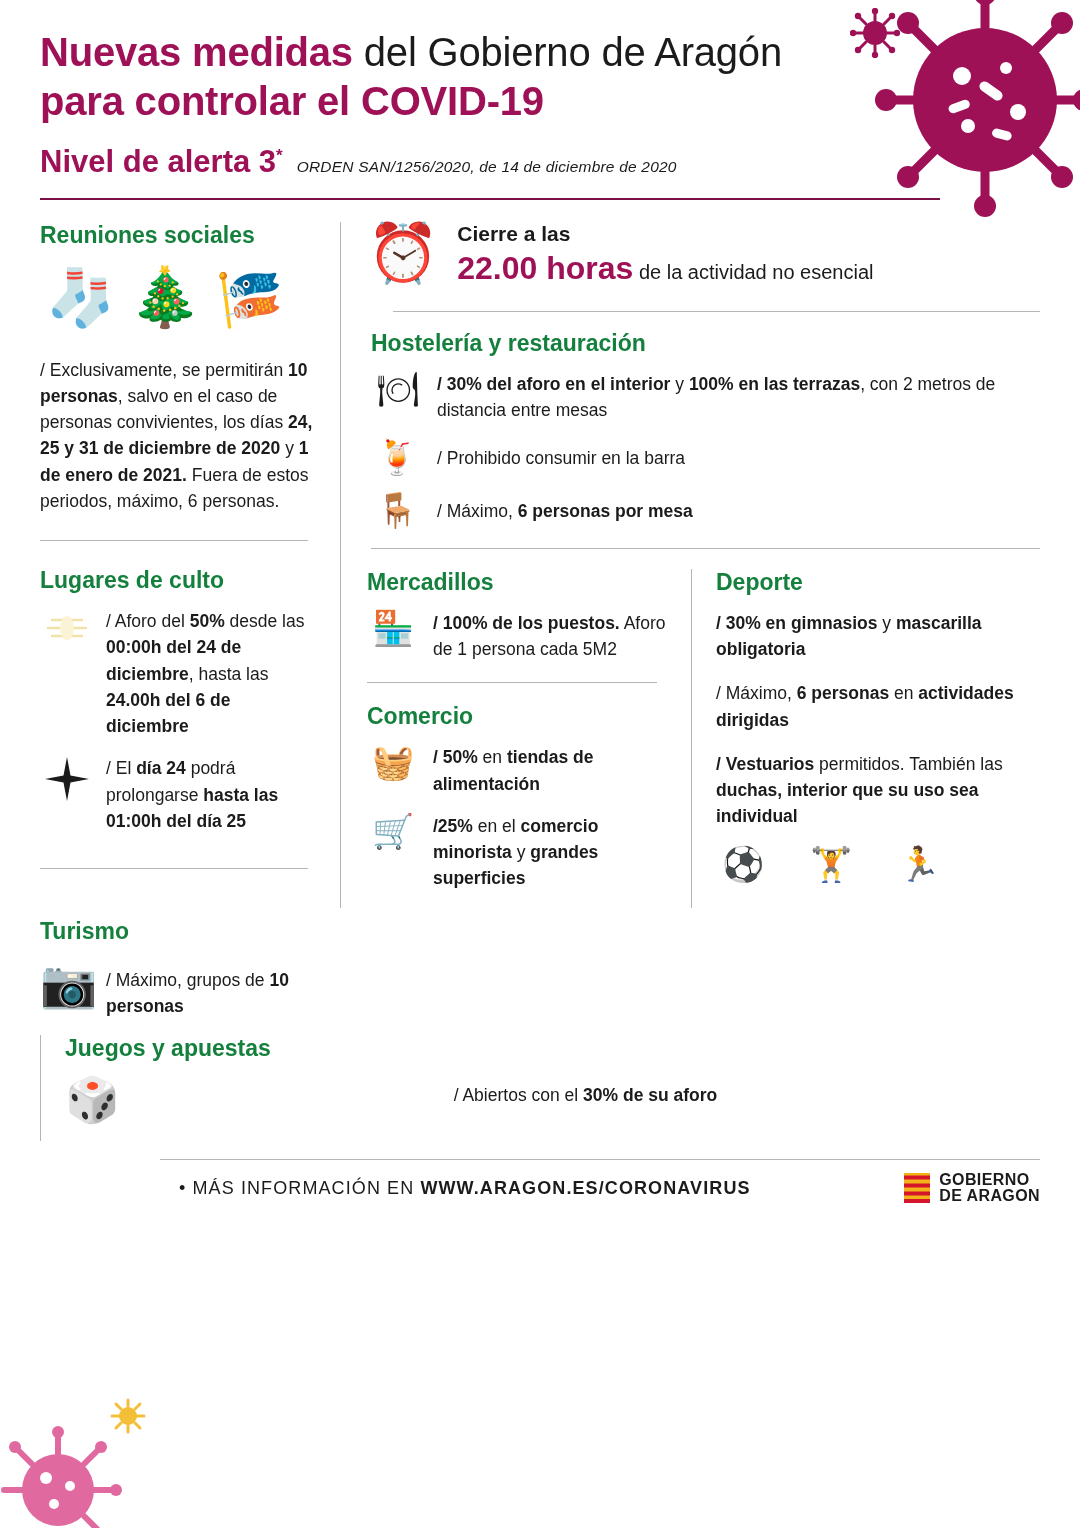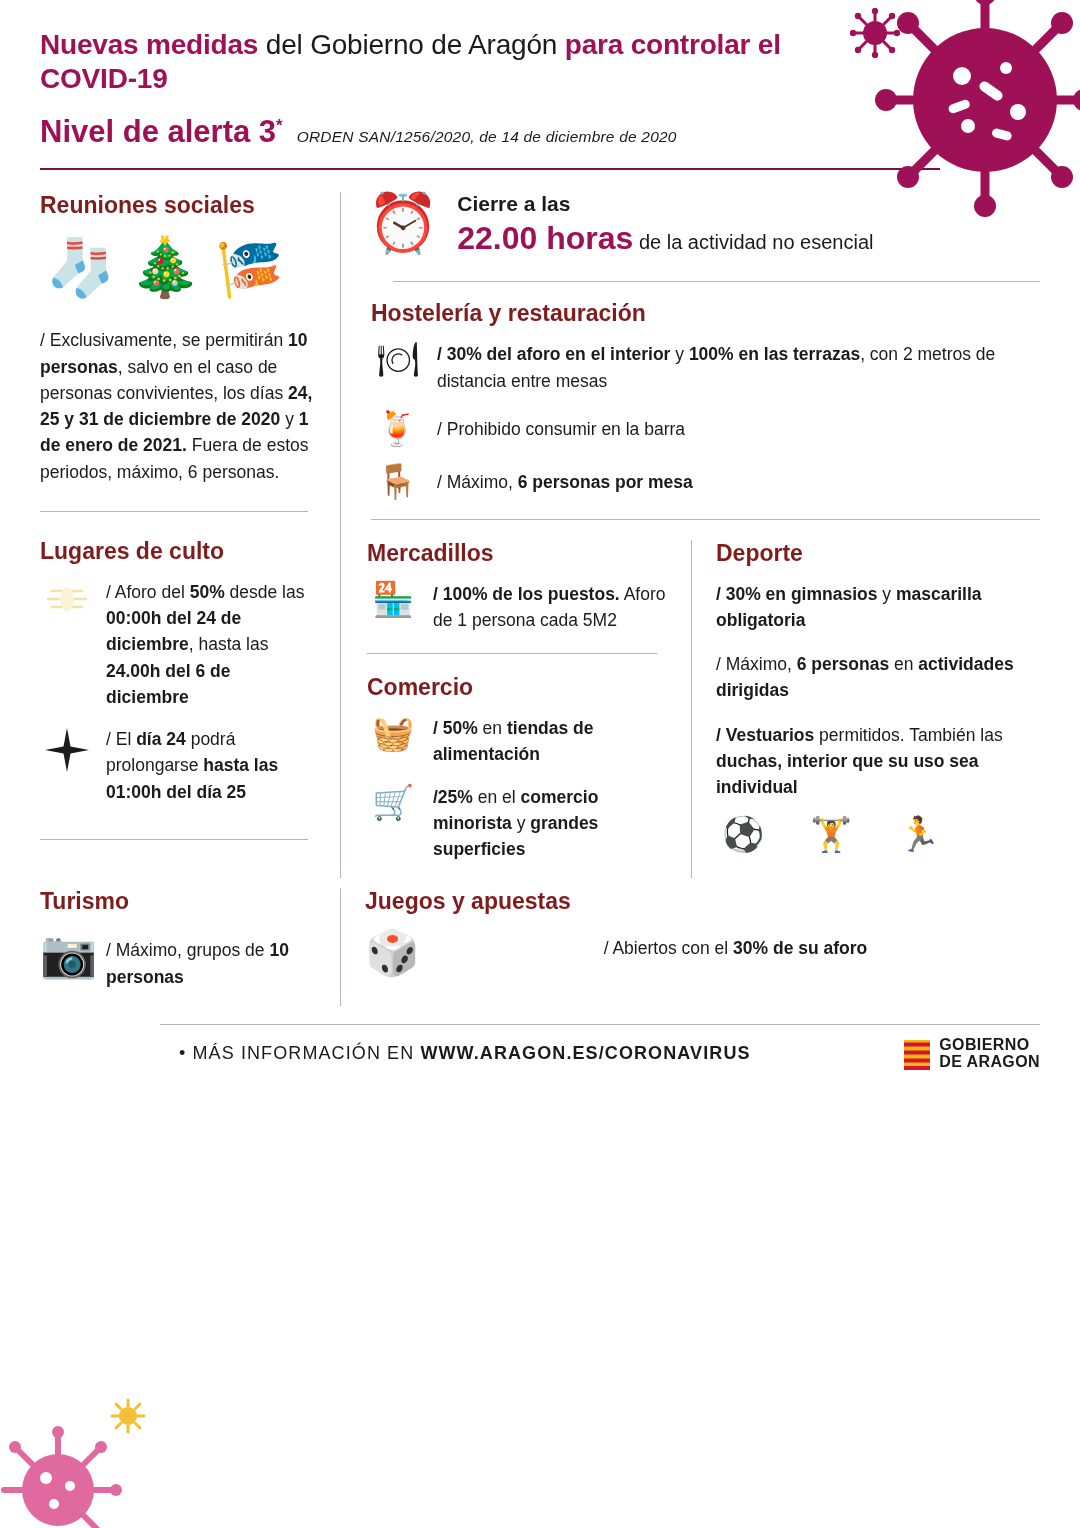--- a/index.html
+++ b/index.html
@@ -11,21 +11,21 @@
     font-family: "Liberation Sans", sans-serif;
     color: #1b1b1b;
     position: relative;
     overflow: hidden;
   }
   .page { position: relative; width: 1080px; height: 1528px; }
 
   
   .header { padding: 28px 40px 0 40px; position: relative; }
   .title {
-    font-size: 28px;
+    font-size: 40px;
     line-height: 1.22;
     font-weight: 400;
     color: #1b1b1b;
     max-width: 830px;
     letter-spacing: -0.2px;
   }
   .title b { font-weight: 700; color: #9e1157; }
   .subtitle-row {
     display: flex;
     align-items: baseline;
@@ -57,21 +57,21 @@
 
   
   .content {
     display: flex;
     padding: 22px 40px 0 40px;
   }
   .col-left { width: 300px; padding-right: 22px; }
   .col-right { flex: 1; padding-left: 26px; border-left: 1.5px solid #b9b2b6; }
 
   h2.sec {
-    color: #7f1d1d;
+    color: #15803d;
     font-size: 23px;
     font-weight: 700;
     margin: 0 0 14px 0;
   }
   .txt {
     font-size: 17.5px;
     line-height: 1.5;
     color: #1b1b1b;
   }
   .txt b { font-weight: 700; }
@@ -104,21 +104,21 @@
   .footer-rule { margin: 18px 40px 0 160px; border-top: 1.5px solid #b9b2b6; }
   .footer {
     display: flex;
     justify-content: space-between;
     align-items: center;
     padding: 12px 40px 0 170px;
   }
   .footer-text { font-size: 18px; letter-spacing: 1.1px; color: #1b1b1b; margin-left: 9px; }
   .footer-url { font-weight: 700; }
   .gob {
-    display: flex; align-items: flex-end; gap: 9px;
+    display: flex; align-items: center; gap: 9px;
   }
   .gob-flag { width: 26px; height: 30px; display: block; }
   .gob-text { font-size: 16px; font-weight: 700; line-height: 1.05; letter-spacing: 0.4px; }
 
   .emoji { font-family: "DejaVu Sans", sans-serif; }
   .sport-icons { display: flex; gap: 46px; margin-top: 14px; font-size: 34px; padding-left: 6px; }
 </style>
 </head>
 <body>
 
@@ -331,21 +331,21 @@
           <div class="sport-icons">
             <span class="emoji">⚽</span>
             <span class="emoji">🏋</span>
             <span class="emoji">🏃</span>
           </div>
         </div>
       </div>
     </div>
   </div>
 
-  <div class="bottom-row" style="margin-top:10px;">
+  <div class="bottom-row" style="margin-top:10px;flex-direction:column;">
 
     <div class="b-left">
       <h2 class="sec">Turismo</h2>
       <div class="item">
         <div class="ico emoji" style="font-size:46px;">📷</div>
         <div class="body txt" style="padding-top:8px;">
           <span>/ Máximo, grupos de </span><b>10 personas</b>
         </div>
       </div>
     </div>

